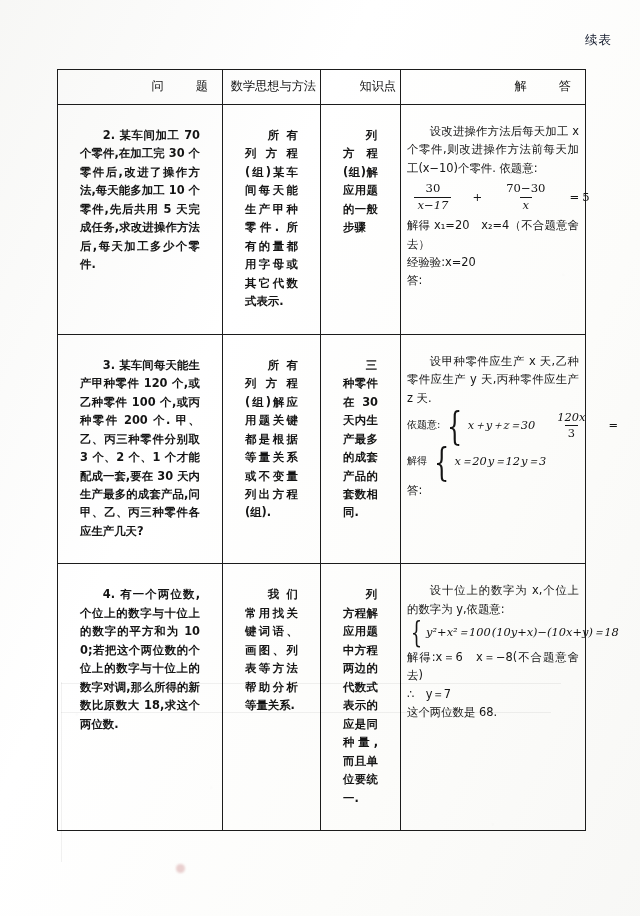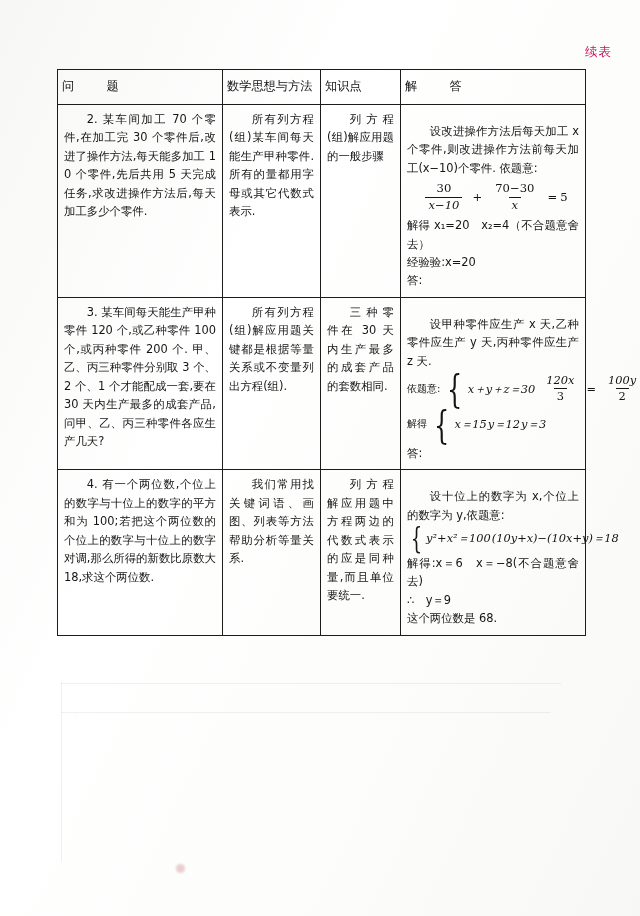--- a/index.html
+++ b/index.html
@@ -54,24 +54,24 @@
   }
 
   .sheet {
     position: absolute;
     inset: 0;
   }
 
   .cont-label {
     position: absolute;
     right: 28px;
-    top: 44px;
+    top: 32px;
     font-size: 12.5px;
     letter-spacing: 1px;
-    color: #be185d;
+    color: #0f172a;
     font-family: Liberation Sans, sans-serif;
   }
 
   .table-wrap {
     position: absolute;
     left: 57px;
     top: 69px;
     width: 528px;
   }
 
@@ -83,21 +83,21 @@
   table.grid th,
   table.grid td {
     border: 1px solid #1c1c1c;
     vertical-align: top;
     padding: 5px 6px 7px 6px;
     font-size: 11.4px;
     line-height: 1.62;
     color: #141414;
   }
   table.grid th {
-    text-align: left;
+    text-align: right;
     vertical-align: middle;
     font-weight: normal;
     padding: 6px 4px;
     font-size: 12.2px;
     height: 22px;
   }
   .th-spaced {
     letter-spacing: 10px;
     padding-left: 10px;
   }
@@ -105,22 +105,23 @@
   .c-q    { width: 165px; }
   .c-idea { width: 98px;  }
   .c-kp   { width: 80px;  }
   .c-ans  { width: 185px; }
 
   
   .body-text {
     text-align: justify;
     text-justify: inter-character;
     text-indent: 2em;
-    margin: 0;
+    margin: 16px;
     word-break: break-all;
+    font-weight: bold;
   }
 
   .ans-block { margin: 0; }
   .ans-line {
     margin: 0;
     text-indent: 0;
     word-break: break-all;
     text-align: justify;
     text-justify: inter-character;
   }
@@ -138,21 +139,21 @@
     margin: 5px 0 4px 0;
     font-family: "DejaVu Serif", "Liberation Serif", serif;
     font-size: 11.6px;
   }
   .frac {
     display: inline-flex;
     flex-direction: column;
     align-items: center;
     vertical-align: middle;
     line-height: 1.15;
-    margin: 0 7px;
+    margin: 0 18px;
   }
   .frac > .num { padding: 0 3px 1px 3px; }
   .frac > .den { padding: 1px 3px 0 3px; border-top: 1px solid #161616; }
 
   
   .system {
     display: flex;
     align-items: center;
     gap: 2px;
     margin: 2px 0 3px 0;
@@ -220,21 +221,21 @@
           <td>
             <p class="body-text">列方程(组)解应用题的一般步骤</p>
           </td>
           <td>
             <div class="ans-block">
               <p class="ans-line lead">设改进操作方法后每天加工 x 个零件,则改进操作方法前每天加工(x−10)个零件. 依题意:</p>
 
               <div class="eq-center">
                 <span class="frac">
                   <span class="num">30</span>
-                  <span class="den var">x−10</span>
+                  <span class="den var">x−17</span>
                 </span>
                 <span class="math">+</span>
                 <span class="frac">
                   <span class="num">70−30</span>
                   <span class="den var">x</span>
                 </span>
                 <span class="math">=</span>
                 <span class="math">5</span>
               </div>
 
@@ -280,21 +281,21 @@
                       <span class="den">1</span>
                     </span>
                   </span>
                 </span>
               </div>
 
               <div class="system">
                 <span class="sys-label">解得</span>
                 <span class="brace tall">{</span>
                 <span class="sys-rows">
-                  <span class="row-eq var">x＝15</span>
+                  <span class="row-eq var">x＝20</span>
                   <span class="row-eq var">y＝12</span>
                   <span class="row-eq var">y＝3</span>
                 </span>
               </div>
 
               <p class="ans-line">答:</p>
             </div>
           </td>
         </tr>
 
@@ -314,21 +315,21 @@
 
               <div class="system">
                 <span class="brace">{</span>
                 <span class="sys-rows">
                   <span class="row-eq var">y²+x²＝100</span>
                   <span class="row-eq var">(10y+x)−(10x+y)＝18</span>
                 </span>
               </div>
 
               <p class="ans-line">解得:x＝6　x＝−8(不合题意舍去)</p>
-              <p class="ans-line">∴　y＝9</p>
+              <p class="ans-line">∴　y＝7</p>
               <p class="ans-line">这个两位数是 68.</p>
             </div>
           </td>
         </tr>
 
       </tbody>
     </table>
   </div>
 
   <div class="ghost-rule ghost-v"></div>

